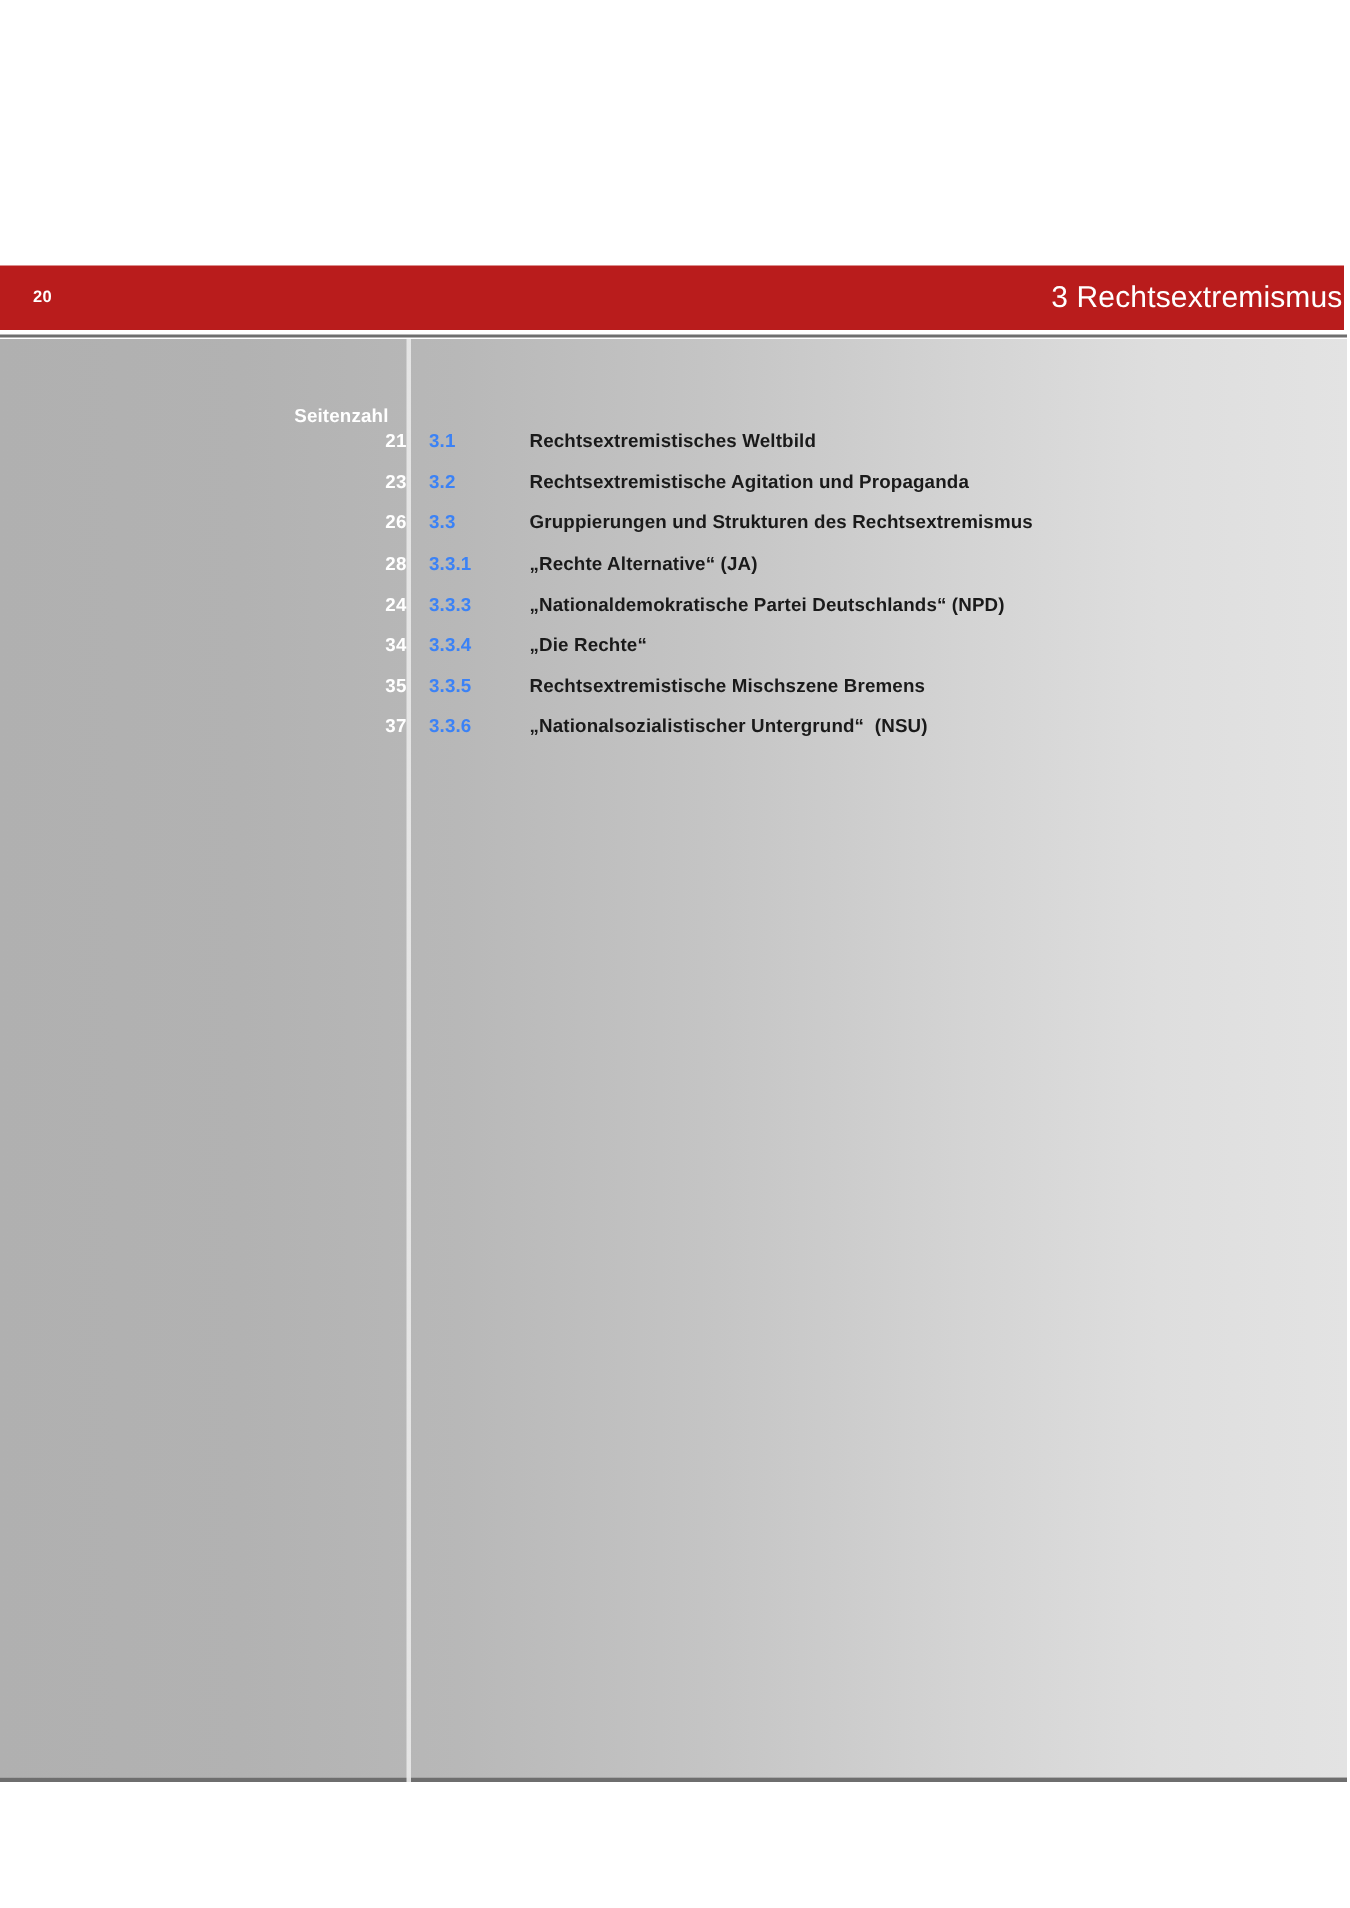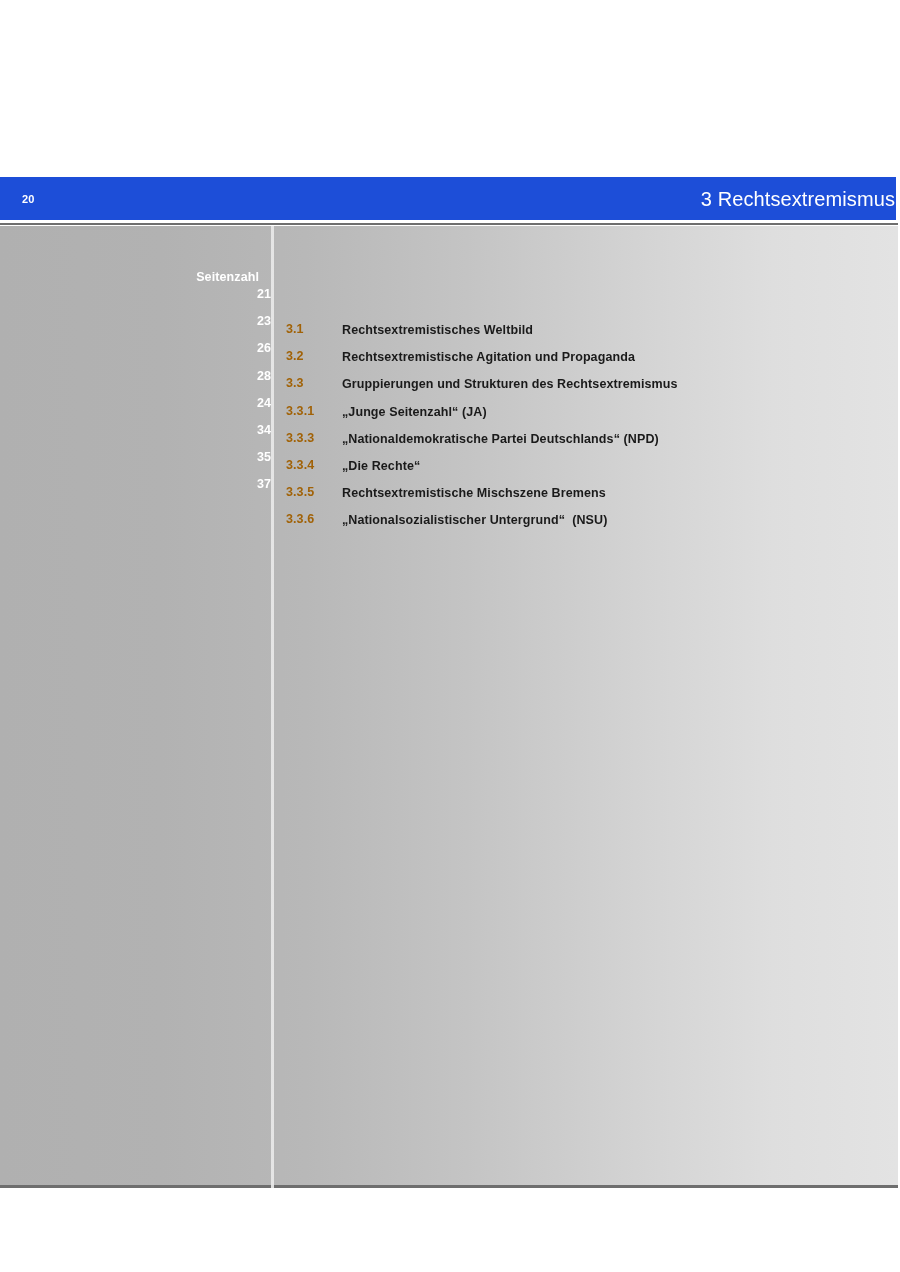--- a/index.html
+++ b/index.html
@@ -24,21 +24,21 @@
     background: #ffffff;
   }
 
   
   #header-bar {
     position: absolute;
     left: 0;
     top: 177px;
     width: 896px;
     height: 43px;
-    background: #1d4ed8;
+    background: #b91c1c;
     overflow: hidden;
   }
   #header-page-number {
     position: absolute;
     left: 22px;
     top: 50%;
     transform: translateY(-50%);
     color: #ffffff;
     font-size: 11px;
     font-weight: bold;
@@ -135,38 +135,36 @@
     font-size: 12.5px;
     font-weight: bold;
     line-height: 14px;
     letter-spacing: 0.1px;
     margin-left: 12px;
   }
   .toc-number {
     position: absolute;
     left: 286px;
     top: 0;
-    color: #a16207;
+    color: #3b82f6;
     font-size: 12.5px;
     font-weight: bold;
     line-height: 14px;
     letter-spacing: 0.1px;
-    margin-top: 35px;
   }
   .toc-title {
     position: absolute;
-    left: 342px;
+    left: 353px;
     top: 0;
     color: #1a1a1a;
     font-size: 12.5px;
     font-weight: bold;
     line-height: 14px;
     letter-spacing: 0.1px;
     white-space: pre;
-    margin-top: 36px;
   }
 </style>
 </head>
 <body>
 
 <div id="page">
 
   <div id="header-bar">
     <div id="header-page-number">20</div>
     <div id="header-title">3 Rechtsextremismus</div>
@@ -192,21 +190,21 @@
         <span class="toc-title">Rechtsextremistische Agitation und Propaganda</span>
       </div>
       <div class="toc-row">
         <span class="toc-page">26</span>
         <span class="toc-number">3.3</span>
         <span class="toc-title">Gruppierungen und Strukturen des Rechtsextremismus</span>
       </div>
       <div class="toc-row">
         <span class="toc-page">28</span>
         <span class="toc-number">3.3.1</span>
-        <span class="toc-title">„Junge Seitenzahl“ (JA)</span>
+        <span class="toc-title">„Rechte Alternative“ (JA)</span>
       </div>
       <div class="toc-row">
         <span class="toc-page">24</span>
         <span class="toc-number">3.3.3</span>
         <span class="toc-title">„Nationaldemokratische Partei Deutschlands“ (NPD)</span>
       </div>
       <div class="toc-row">
         <span class="toc-page">34</span>
         <span class="toc-number">3.3.4</span>
         <span class="toc-title">„Die Rechte“</span>

